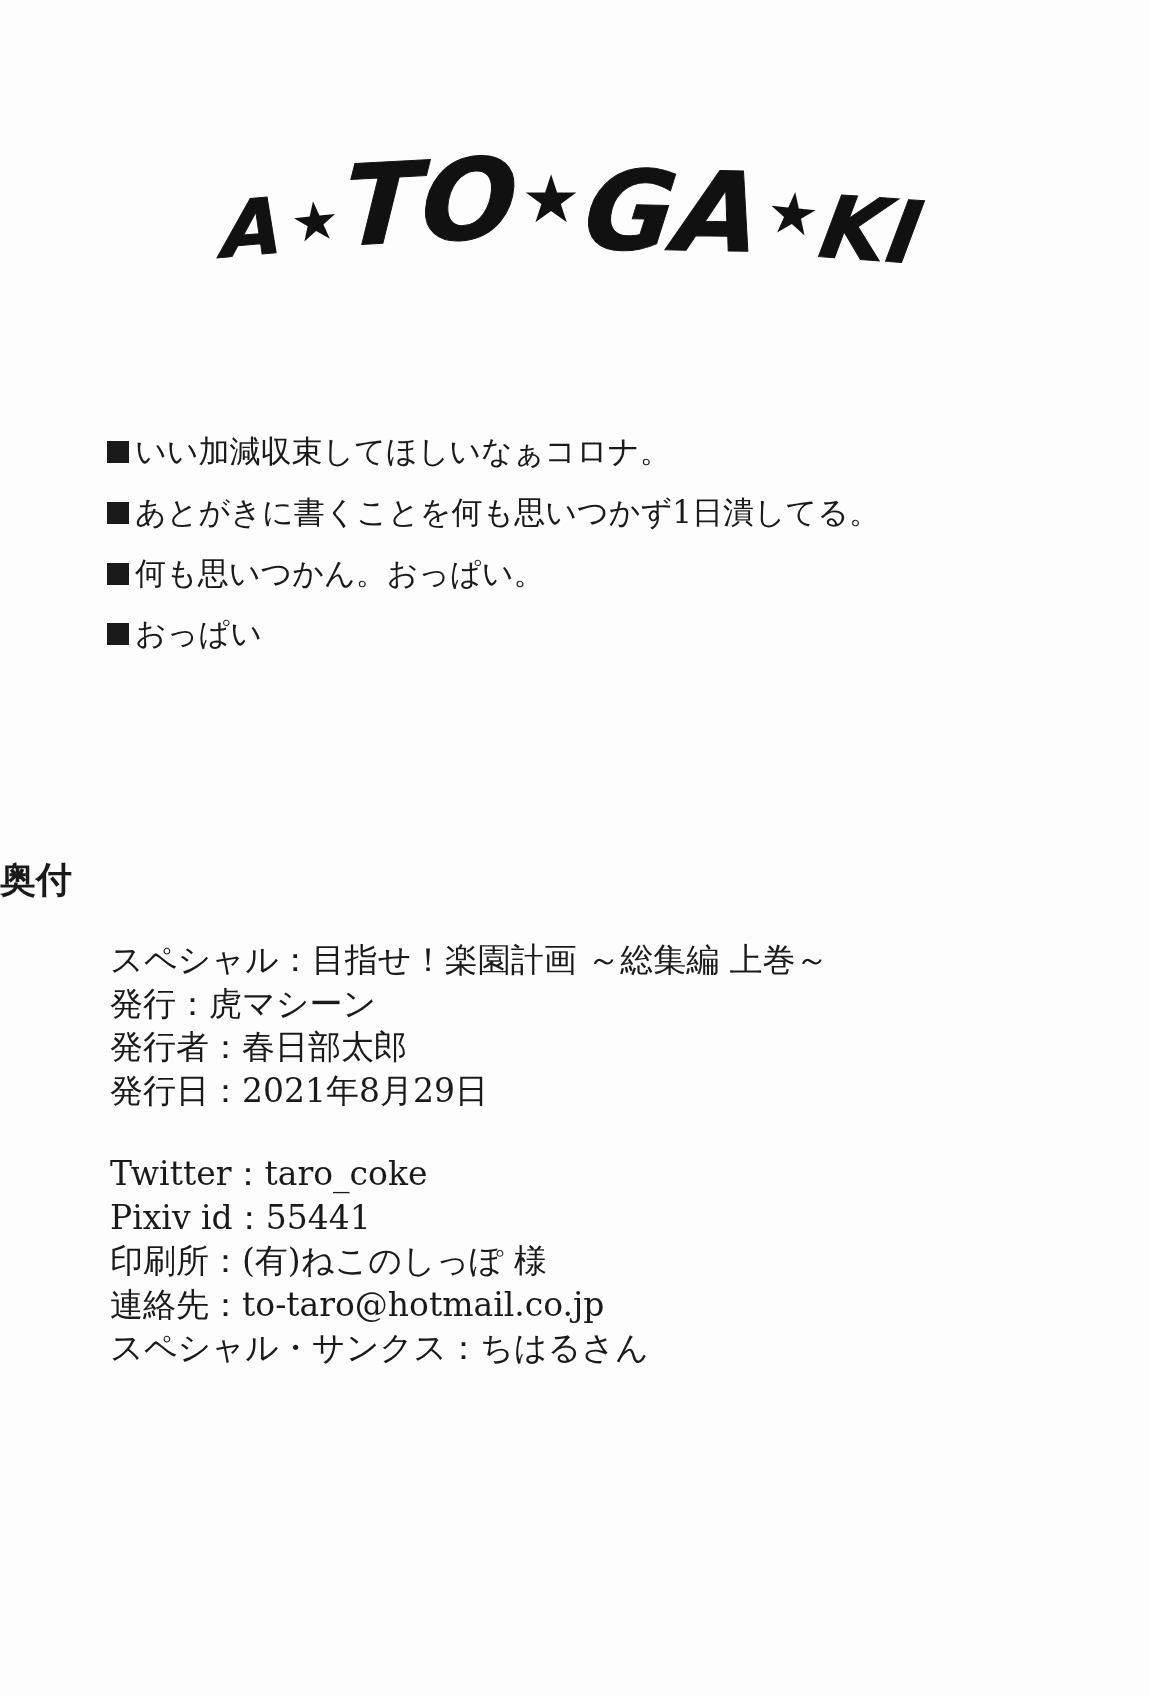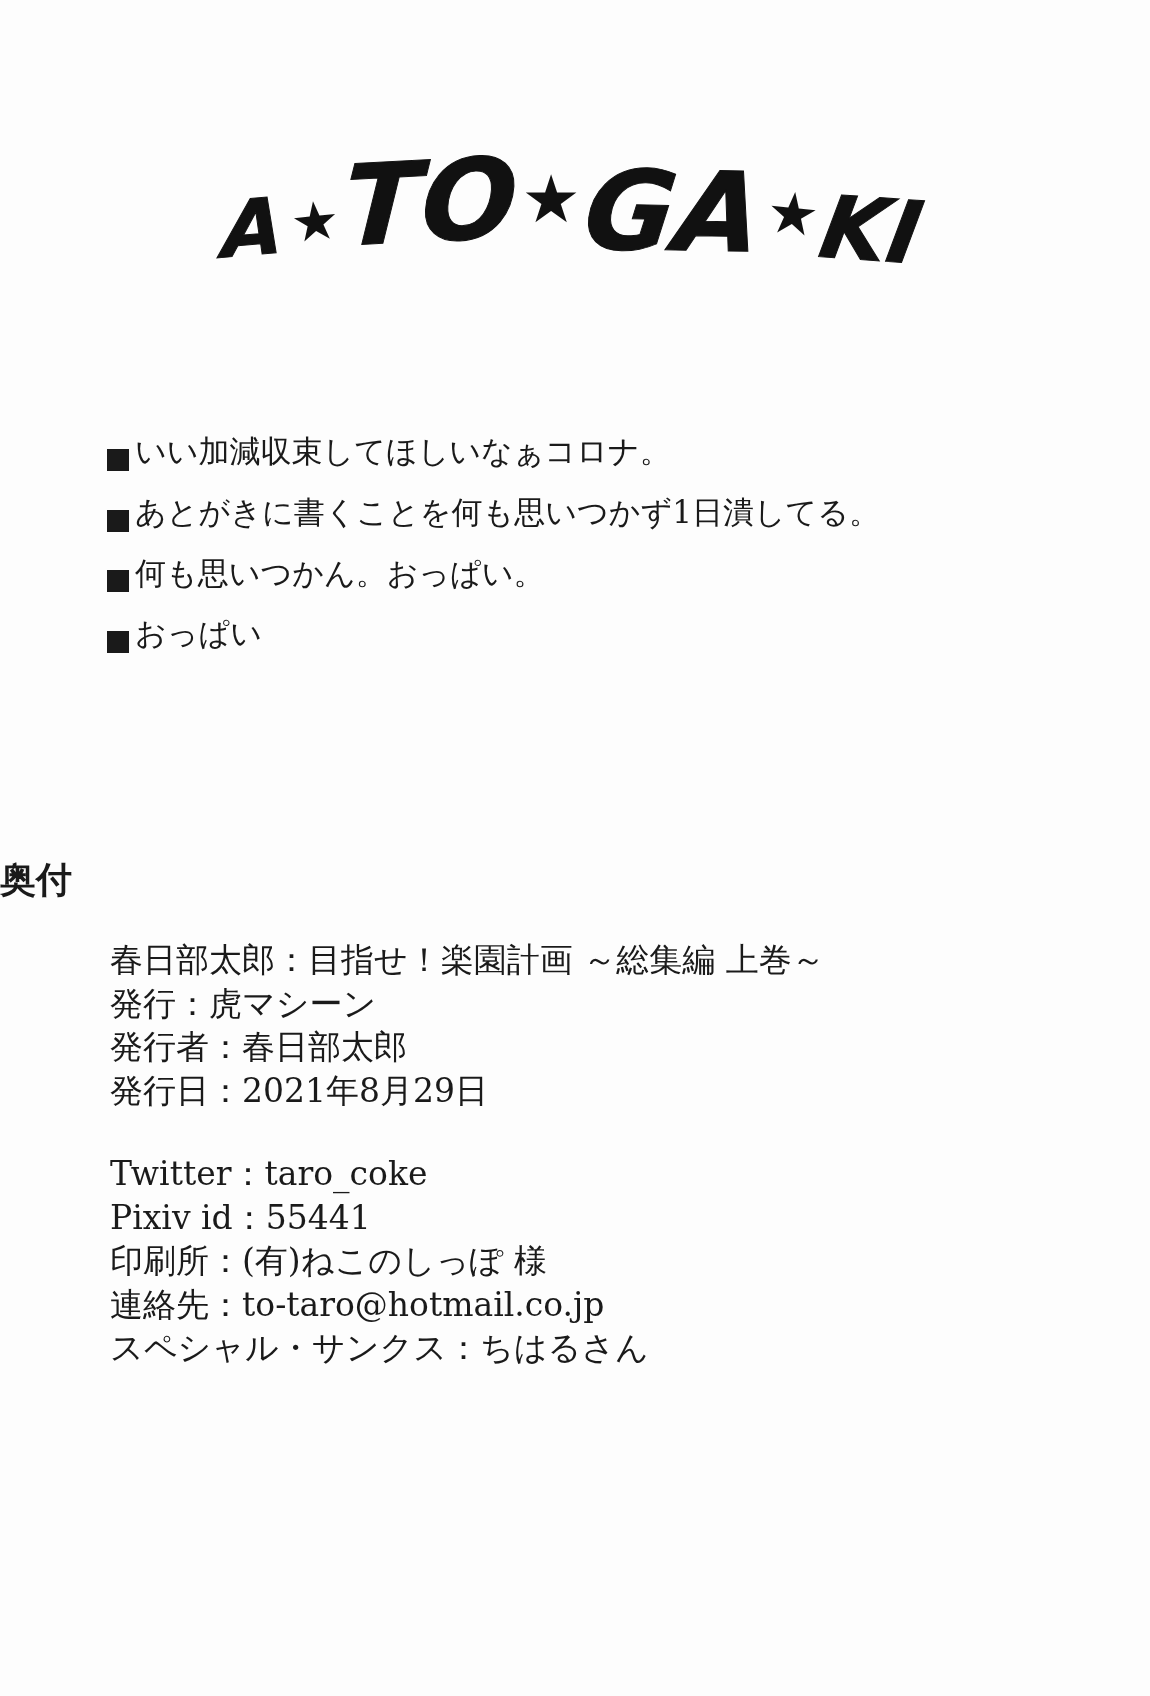--- a/index.html
+++ b/index.html
@@ -68,21 +68,21 @@
 
   
   .notes {
     position: absolute;
     top: 432px;
     left: 92px;
     width: 960px;
   }
   .note-row {
     display: flex;
-    align-items: flex-end;
+    align-items: flex-start;
     margin-bottom: 22px;
     font-size: 31px;
     line-height: 1.25;
     font-family: "DejaVu Serif", serif;
     white-space: nowrap;
     padding-left: 15px;
   }
   .bullet {
     display: inline-block;
     width: 22px;
@@ -152,21 +152,21 @@
     </div>
     <div class="note-row">
       <span class="bullet"></span>
       <span class="note-text">おっぱい</span>
     </div>
   </div>
 
   <div class="colophon-heading">奥付</div>
 
   <div class="colophon">
-    <div class="col-line">春日部太郎：目指せ！楽園計画 ～総集編 上巻～</div>
+    <div class="col-line">スペシャル：目指せ！楽園計画 ～総集編 上巻～</div>
     <div class="col-line">発行：虎マシーン</div>
     <div class="col-line">発行者：春日部太郎</div>
     <div class="col-line">発行日：2021年8月29日</div>
 
     <div class="col-group-gap"></div>
 
     <div class="col-line">Twitter：taro_coke</div>
     <div class="col-line">Pixiv id：55441</div>
     <div class="col-line">印刷所：(有)ねこのしっぽ 様</div>
     <div class="col-line">連絡先：to-taro@hotmail.co.jp</div>

